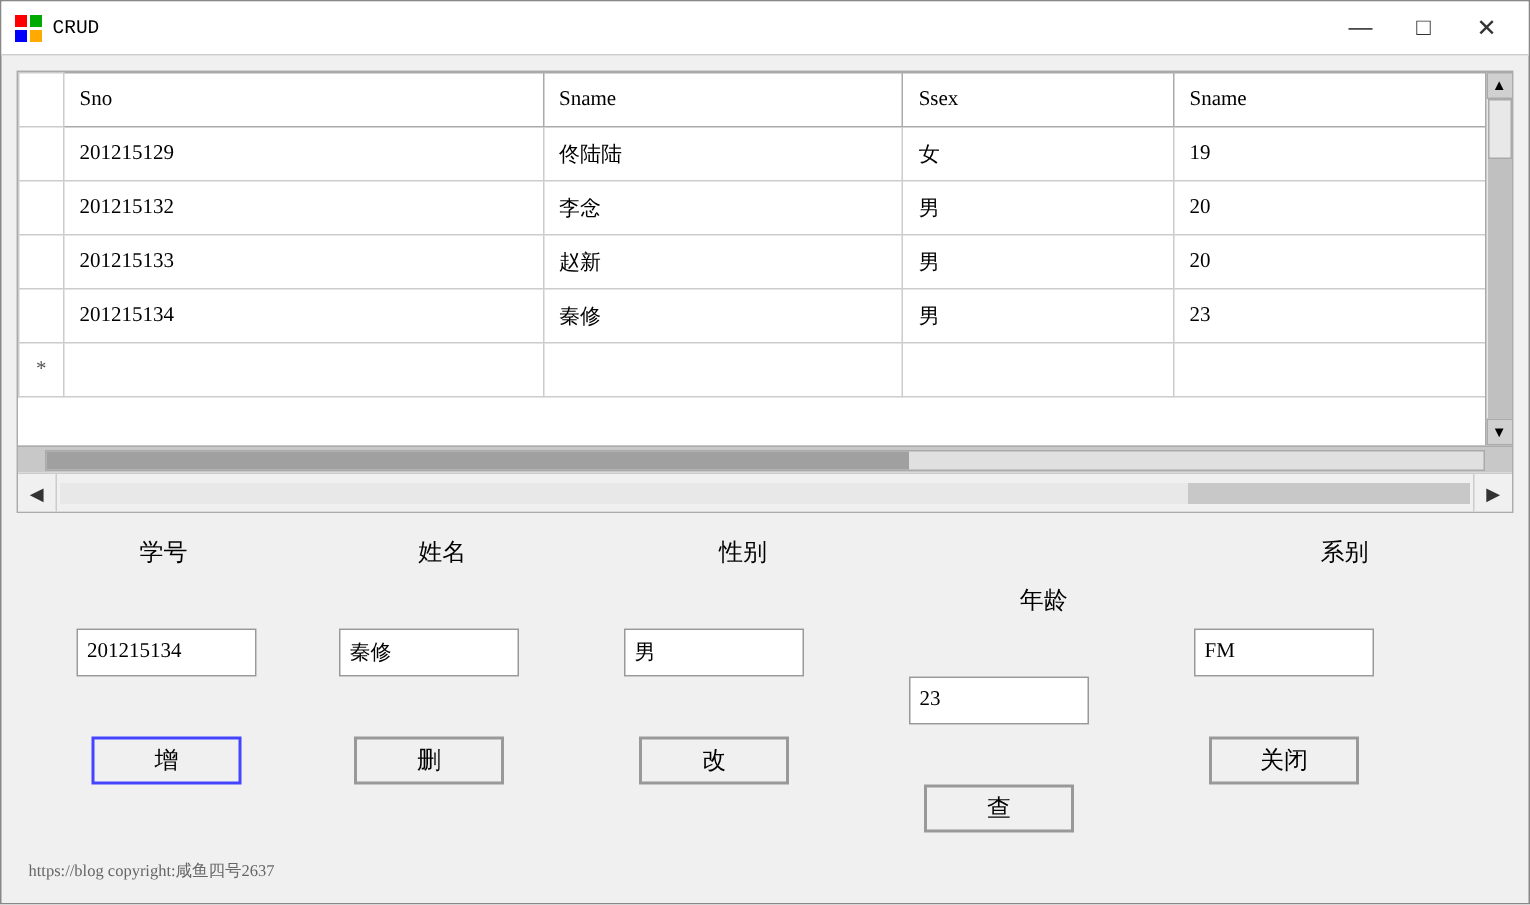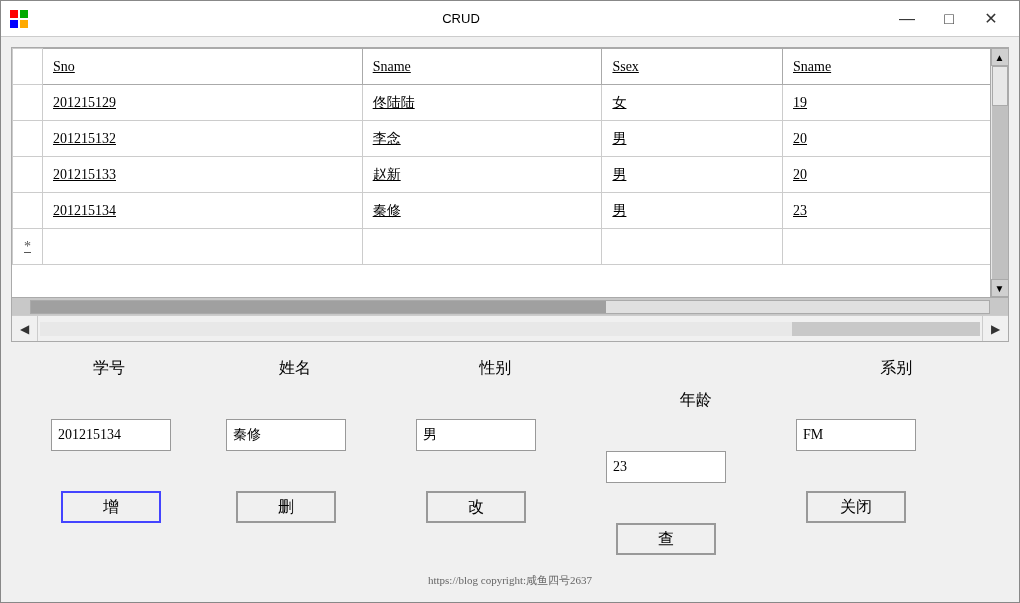--- a/index.html
+++ b/index.html
@@ -42,23 +42,22 @@
       justify-content: center;
     }
 
     .title-bar-icon svg {
       width: 18px;
       height: 18px;
     }
 
     .title-bar-text {
       font-size: 13px;
-      font-family: Liberation Sans, sans-serif;
-      flex: 1;
-      text-align: center;
+      font-family: Liberation Mono, monospace;
+      flex: 1;
     }
 
     .title-bar-controls {
       display: flex;
       gap: 2px;
     }
 
     .title-bar-btn {
       width: 40px;
       height: 28px;
@@ -103,21 +102,20 @@
       width: 100%;
       min-width: 600px;
     }
 
     table th, table td {
       border: 1px solid #ccc;
       padding: 6px 10px;
       text-align: left;
       height: 36px;
       white-space: nowrap;
-      text-decoration: underline;
     }
 
     table th {
       background: #fff;
       font-weight: normal;
       border-color: #aaa;
     }
 
     table td {
       border-color: #ccc;
@@ -317,21 +315,21 @@
       justify-content: center;
     }
 
     .form-btn.active {
       border: 2px solid #4444ff;
       background: #f0f0f0;
     }
 
     
     .footer {
-      text-align: center;
+      text-align: left;
       font-size: 11px;
       color: #666;
       padding: 2px 8px 4px;
       flex-shrink: 0;
     }
 
     
     thead .selector-col {
       width: 30px;
     }

